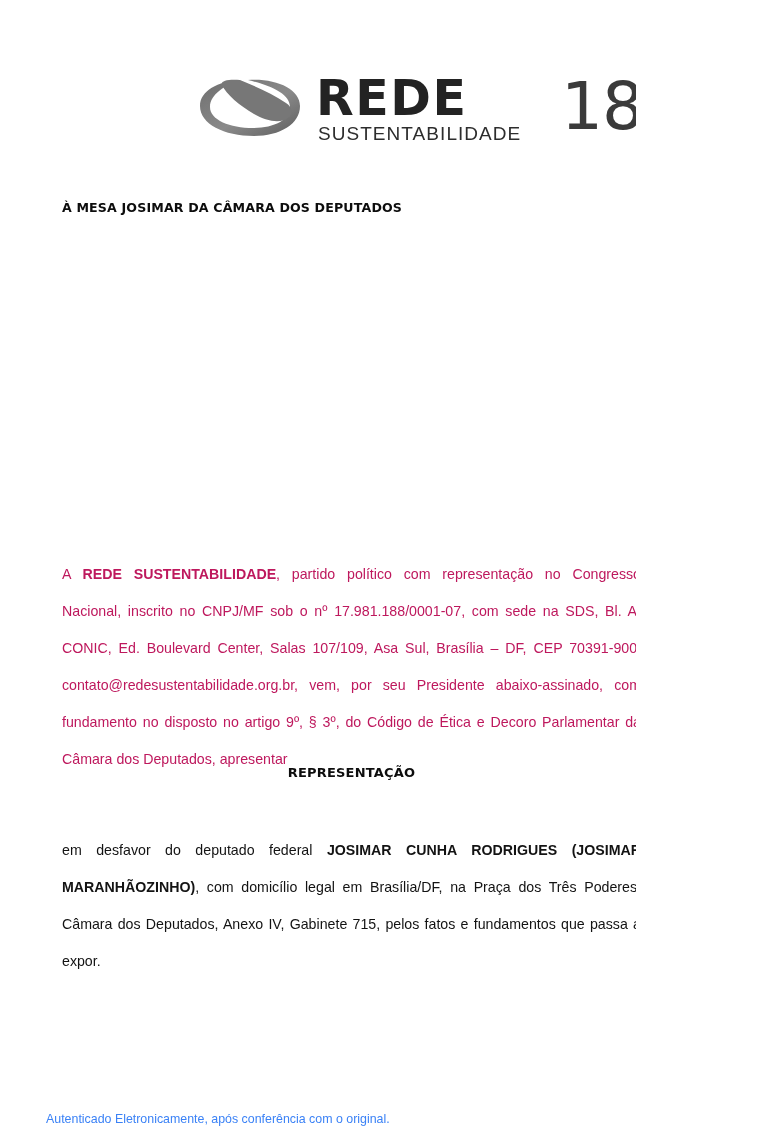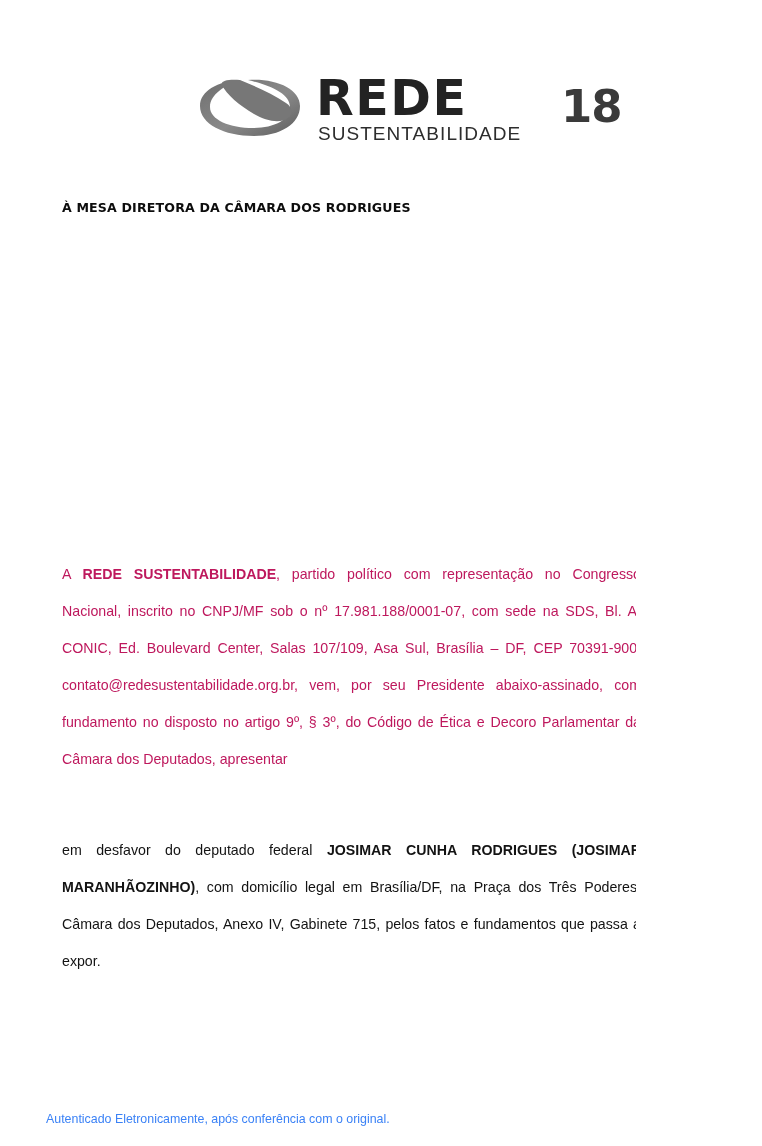--- a/index.html
+++ b/index.html
@@ -61,22 +61,22 @@
     color: #2d2d2d;
     display: block;
     margin-top: -1px;
     margin-left: 2px;
   }
   .logo-18 {
     position: absolute;
     left: 245px;
     top: 2px;
     font-family: "DejaVu Sans", sans-serif;
-    font-weight: 700;
-    font-size: 45px;
+    font-weight: 400;
+    font-size: 66px;
     line-height: 66px;
     letter-spacing: -1px;
     color: #3a3a3a;
   }
 
   
   .addressee {
     position: absolute;
     left: 62px;
     top: 200px;
@@ -269,31 +269,32 @@
                  C24 4 32 2 44 3 Z" fill="#777777"></path>
       </svg>
     </div>
     <div class="logo-word">
       <span class="logo-rede">REDE</span>
       <span class="logo-sust">SUSTENTABILIDADE</span>
       <span class="logo-18">18</span>
     </div>
   </div>
 
-  <div class="addressee">À MESA DIRETORA DA CÂMARA DOS RODRIGUES</div>
+  <div class="addressee">À MESA JOSIMAR DA CÂMARA DOS DEPUTADOS</div>
 
   <div class="stamp-box">
     <div class="stamp-inner">
       <div class="stamp-small">Apresentação: 12/04/2022 19:18 - Mesa</div>
       <div class="stamp-big">REP n.15/2022</div>
     </div>
   </div>
 
   <div class="body-text">A <b>REDE SUSTENTABILIDADE</b>, partido político com representação no Congresso Nacional, inscrito no CNPJ/MF sob o nº 17.981.188/0001-07, com sede na SDS, Bl. A, CONIC, Ed. Boulevard Center, Salas 107/109, Asa Sul, Brasília – DF, CEP 70391-900, contato@redesustentabilidade.org.br, vem, por seu Presidente abaixo-assinado, com fundamento no disposto no artigo 9º, § 3º, do Código de Ética e Decoro Parlamentar da Câmara dos Deputados, apresentar</div>
 
+  <div class="section-title">REPRESENTAÇÃO</div>
 
   <div class="body-text2">em desfavor do deputado federal <b>JOSIMAR CUNHA RODRIGUES (JOSIMAR MARANHÃOZINHO)</b>, com domicílio legal em Brasília/DF, na Praça dos Três Poderes, Câmara dos Deputados, Anexo IV, Gabinete 715, pelos fatos e fundamentos que passa a expor.</div>
 
   <div class="barcode-col">
     <div class="lexedit">LexEdit</div>
     <div class="barcode-wrap">
       <div class="barcode-bars" id="barcode-bars">
           <i style="height: 2px; margin-bottom: 2px;"></i>
           <i style="height: 5px; margin-bottom: 2px;"></i>
           <i style="height: 7px; margin-bottom: 3px;"></i>

